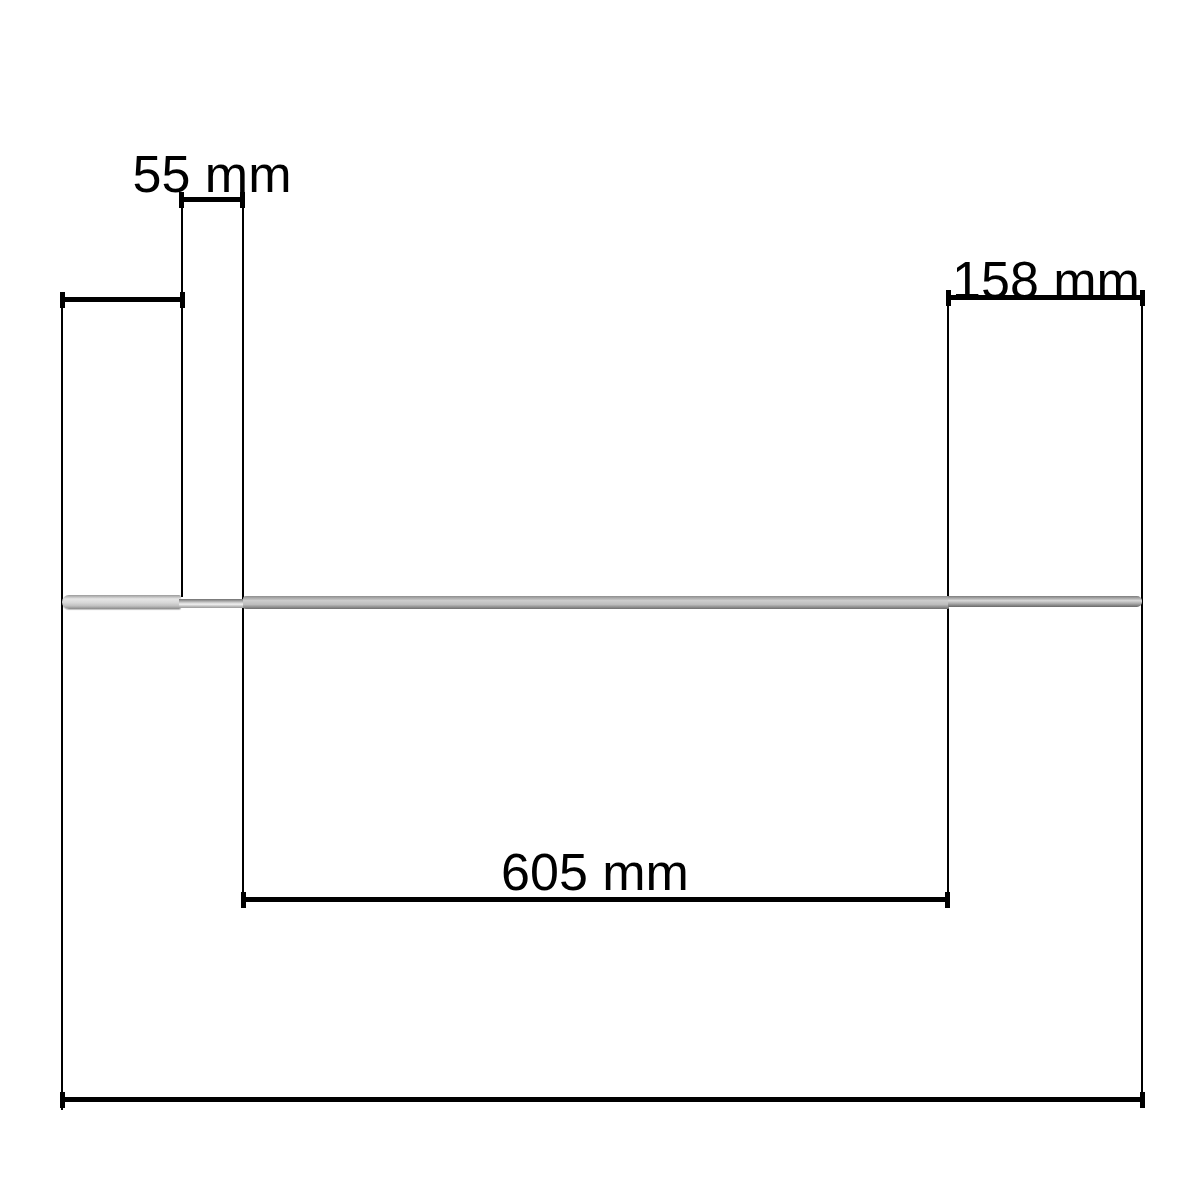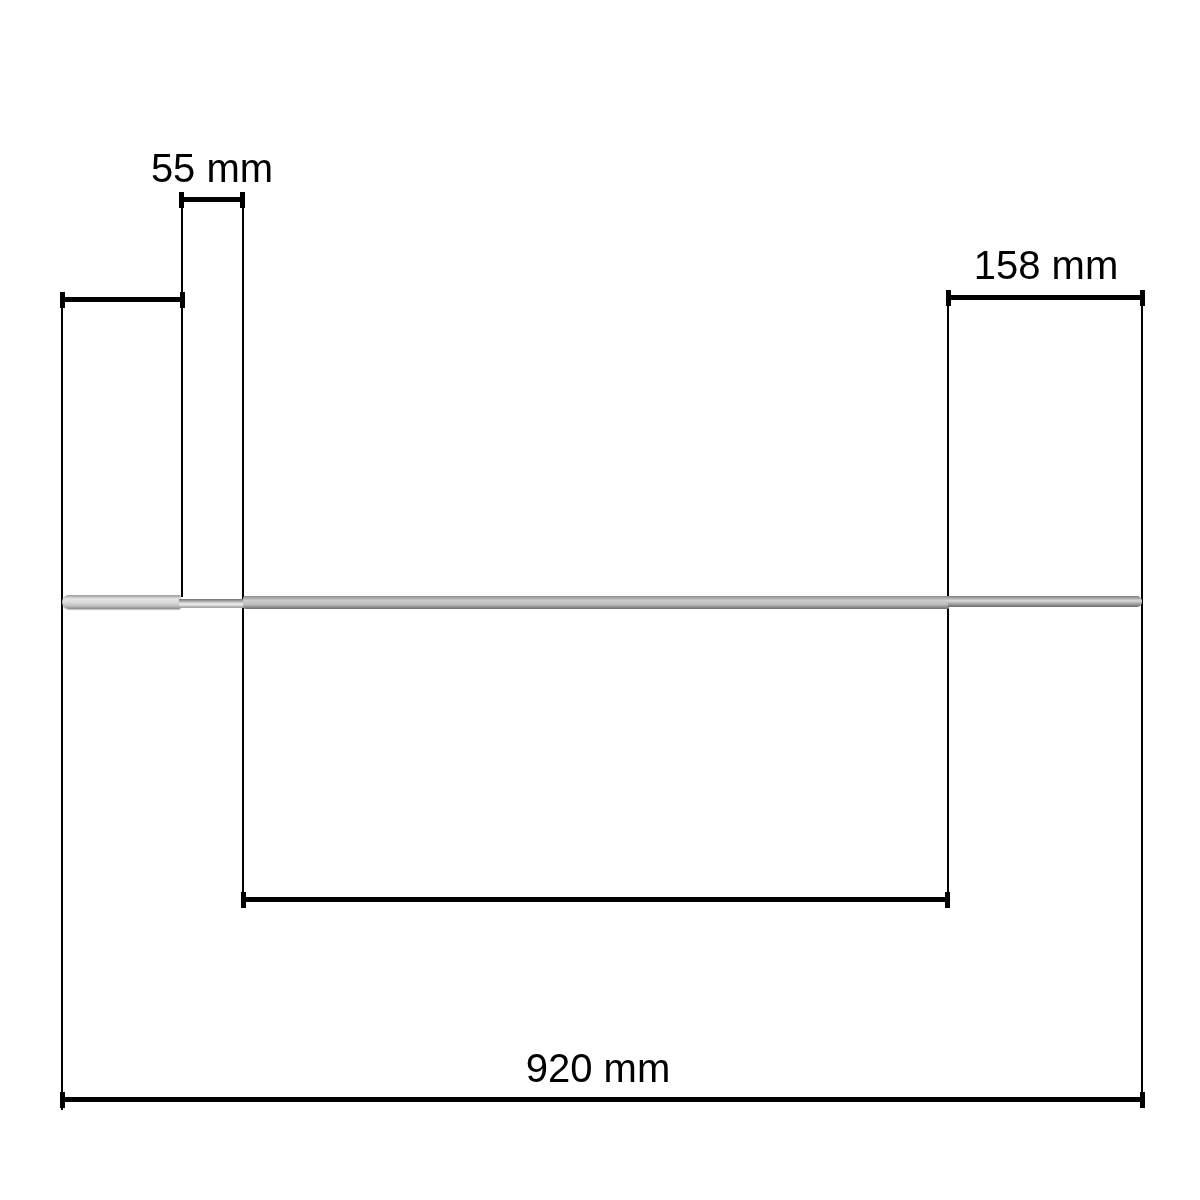--- a/index.html
+++ b/index.html
@@ -52,21 +52,21 @@
   .dim .tick{
     position:absolute;top:0;width:5px;height:16px;
     background:var(--line-color);
   }
   .dim .tick.l{left:-2px;}
   .dim .tick.r{right:-2px;}
   
   .dim-label{
     position:absolute;
     transform:translateX(-50%);
-    font-size:40px;
+    font-size:52px;
     line-height:1;
     color:var(--line-color);
     white-space:nowrap;
     z-index:4;
   }
 </style>
 </head>
 <body>
 
 <div class="canvas">
@@ -93,28 +93,28 @@
     <div class="bar"></div>
     <span class="tick l"></span>
     <span class="tick r"></span>
   </div>
 
   <div class="dim" style="left:948px;top:290px;width:195px;">
     <div class="bar"></div>
     <span class="tick l"></span>
     <span class="tick r"></span>
   </div>
-  <div class="dim-label" style="left:1046px;top:245px;">158 mm</div>
+  <div class="dim-label" style="left:1046px;top:254px;">158 mm</div>
 
   <div class="dim" style="left:243px;top:892px;width:705px;">
     <div class="bar"></div>
     <span class="tick l"></span>
     <span class="tick r"></span>
   </div>
+  <div class="dim-label" style="left:595px;top:846px;">605 mm</div>
 
   <div class="dim" style="left:62px;top:1092px;width:1081px;">
     <div class="bar"></div>
     <span class="tick l"></span>
     <span class="tick r"></span>
   </div>
-  <div class="dim-label" style="left:598px;top:1048px;">920 mm</div>
 
 </div>
 
 </body></html>

